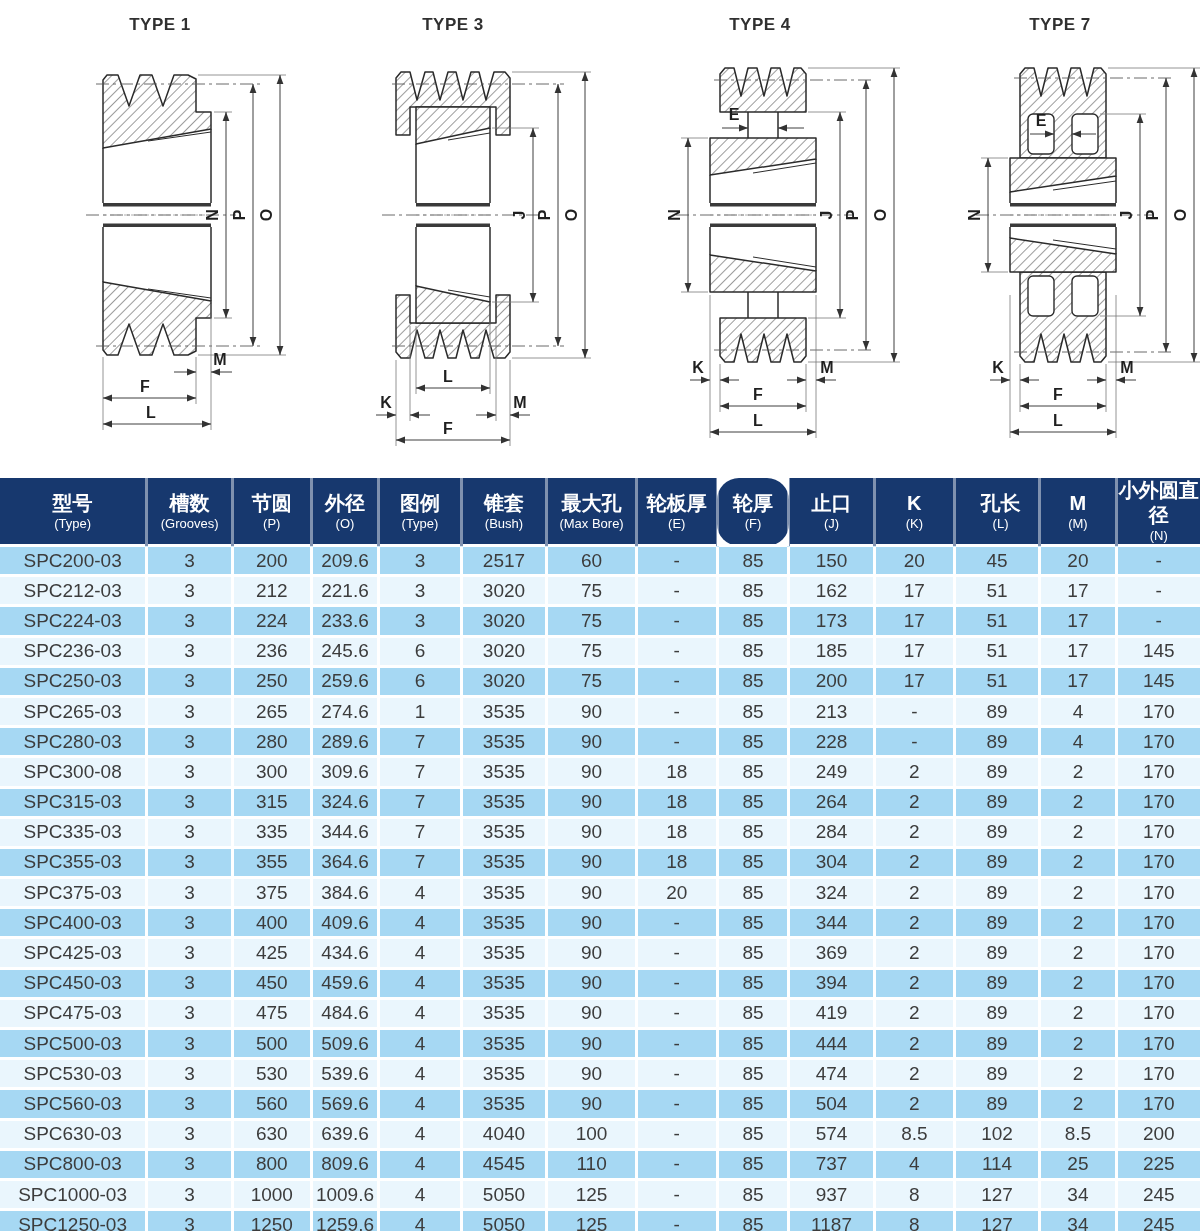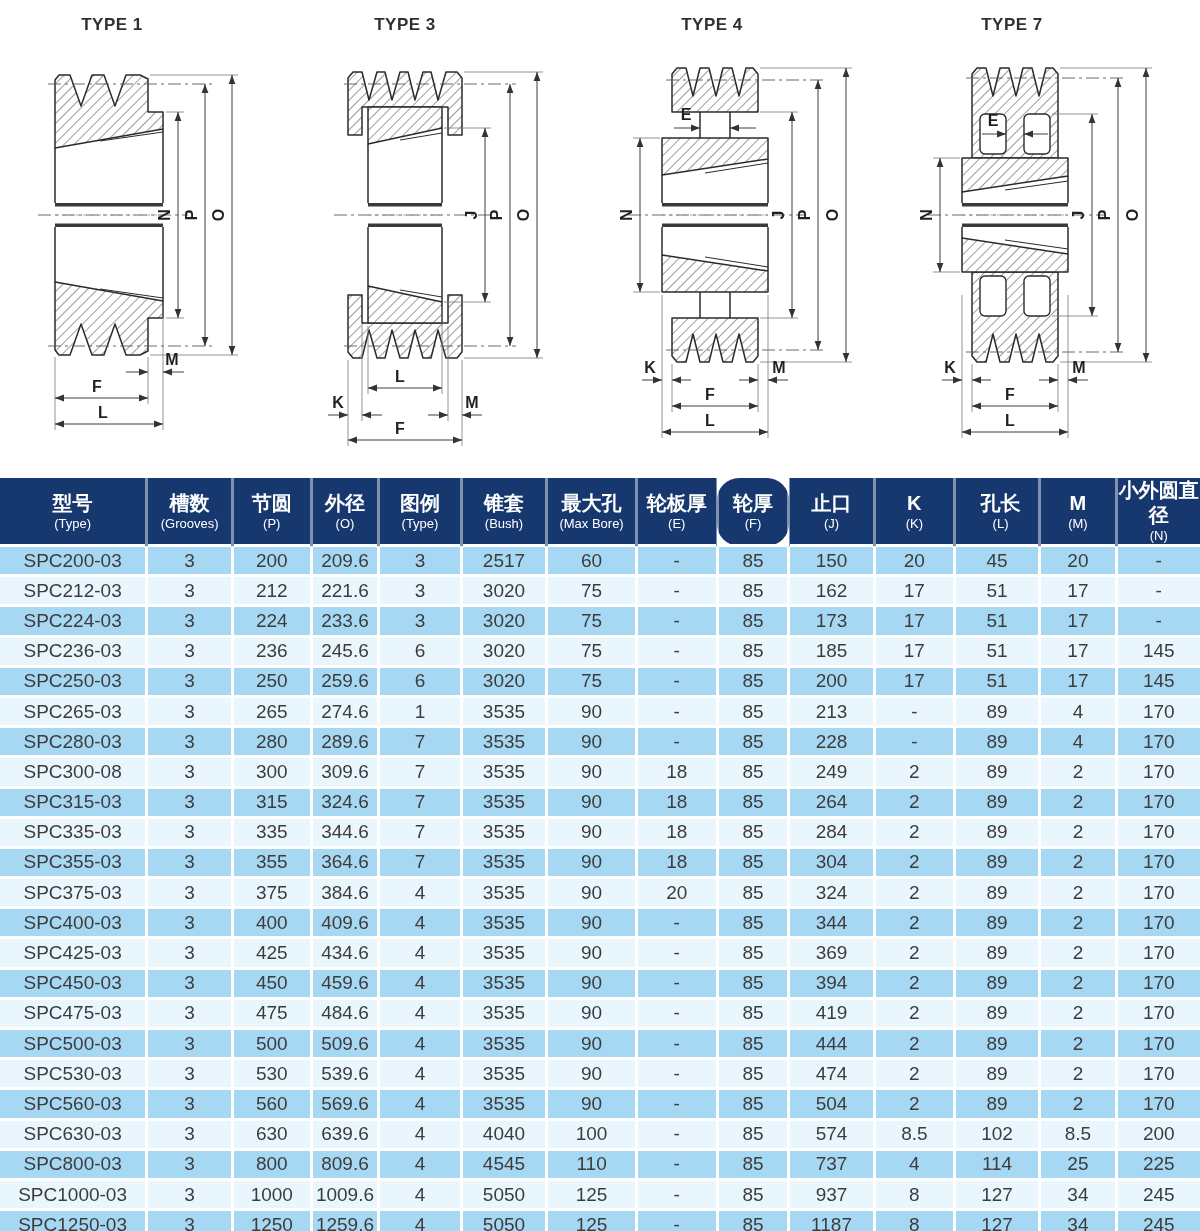--- a/index.html
+++ b/index.html
@@ -1,20 +1,20 @@
 <!DOCTYPE html>
 <html><head>
 <meta charset="utf-8">
 <title>SPC Pulley Specification</title>
 <style>
   html,body{margin:0;padding:0;}
   body{width:1200px;background:#ffffff;font-family:"Liberation Sans","DejaVu Sans",sans-serif;}
   .page{width:1200px;}
   
-  .drawings{display:flex;height:478px;background:#fff;}
+  .drawings{display:flex;height:478px;background:#fff;padding-left:48px;}
   .drawing{margin:0;padding:0;width:300px;height:478px;}
   .drawing svg{display:block;}
   .ttl{font-family:"Liberation Sans","DejaVu Sans",sans-serif;font-size:17px;font-weight:bold;fill:#303030;letter-spacing:.5px;}
   .dlab{font-family:"Liberation Sans","DejaVu Sans",sans-serif;font-size:16px;font-weight:bold;fill:#1f1f1f;}
   .ol{fill:none;stroke:#2b2b2b;stroke-width:1.5;stroke-linejoin:round;}
   .hz{stroke:#2b2b2b;stroke-width:1.5;stroke-linejoin:round;}
   .thin{stroke:#2b2b2b;stroke-width:1;fill:none;}
   .dim{stroke:#3f3f3f;stroke-width:1;fill:none;}
   .ext{stroke:#787878;stroke-width:.8;fill:none;}
   .cl{stroke:#5a5a5a;stroke-width:.9;stroke-dasharray:13 4 3 4;fill:none;}

